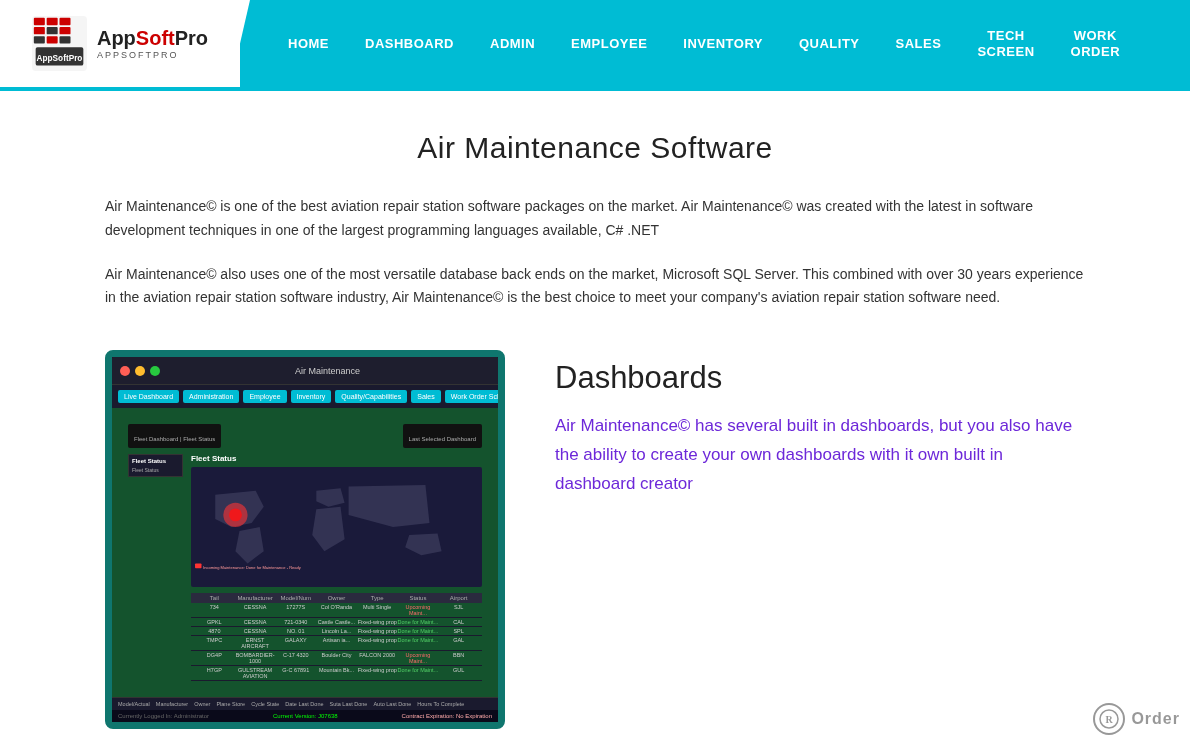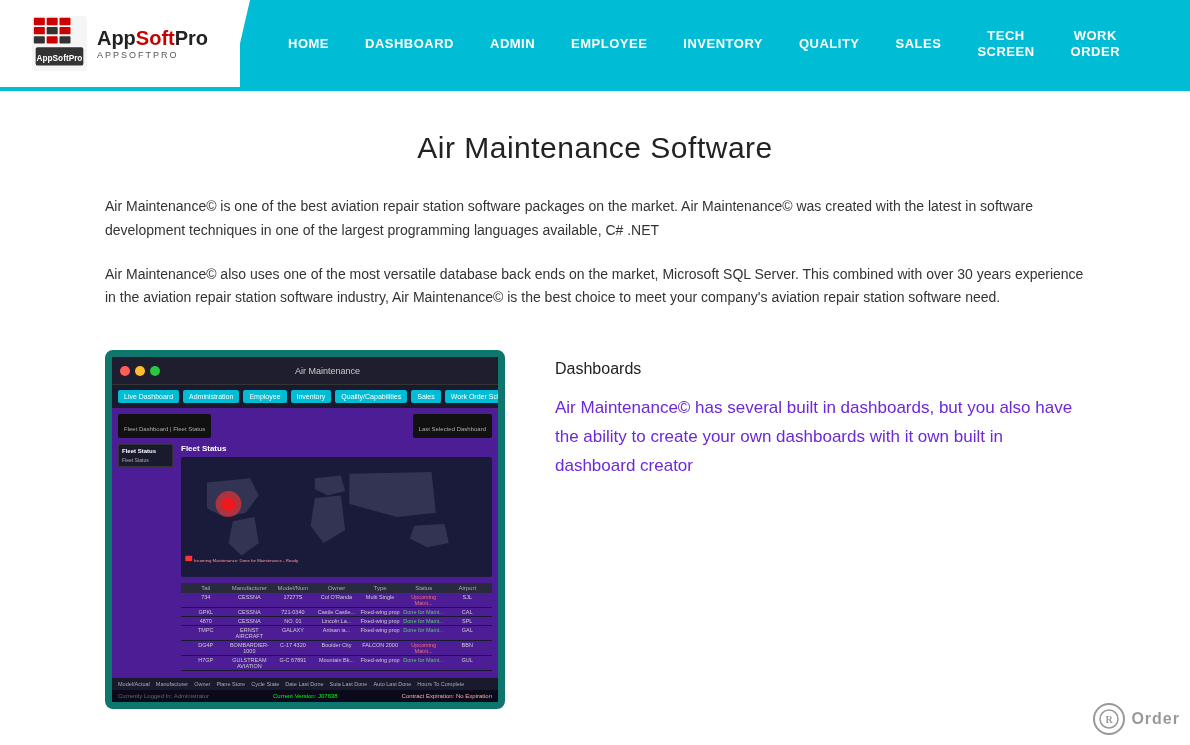--- a/index.html
+++ b/index.html
@@ -143,22 +143,22 @@
     }
     .sw-nav-btn {
       background: #00bcd4;
       color: #fff;
       font-size: 7px;
       padding: 3px 6px;
       border-radius: 2px;
       white-space: nowrap;
     }
     .sw-body {
-      background: #4c1d95;
-      padding: 6px;
+      background: #14532d;
+      padding: 16px;
       min-height: 230px;
     }
     .sw-section-title {
       color: #fff;
       font-size: 8px;
       margin-bottom: 4px;
       font-weight: bold;
     }
     .map-area {
       background: #1a1a3a;
@@ -201,21 +201,21 @@
     .sw-footer-text {
       color: #666;
       font-size: 6px;
     }
 
     .feature-text {
       flex: 1;
       padding-top: 10px;
     }
     .feature-title {
-      font-size: 16px;
+      font-size: 31px;
       font-weight: 400;
       color: #222;
       margin-bottom: 16px;
     }
     .feature-desc {
       font-size: 17px;
       line-height: 1.7;
       color: #6d28d9;
     }
 

